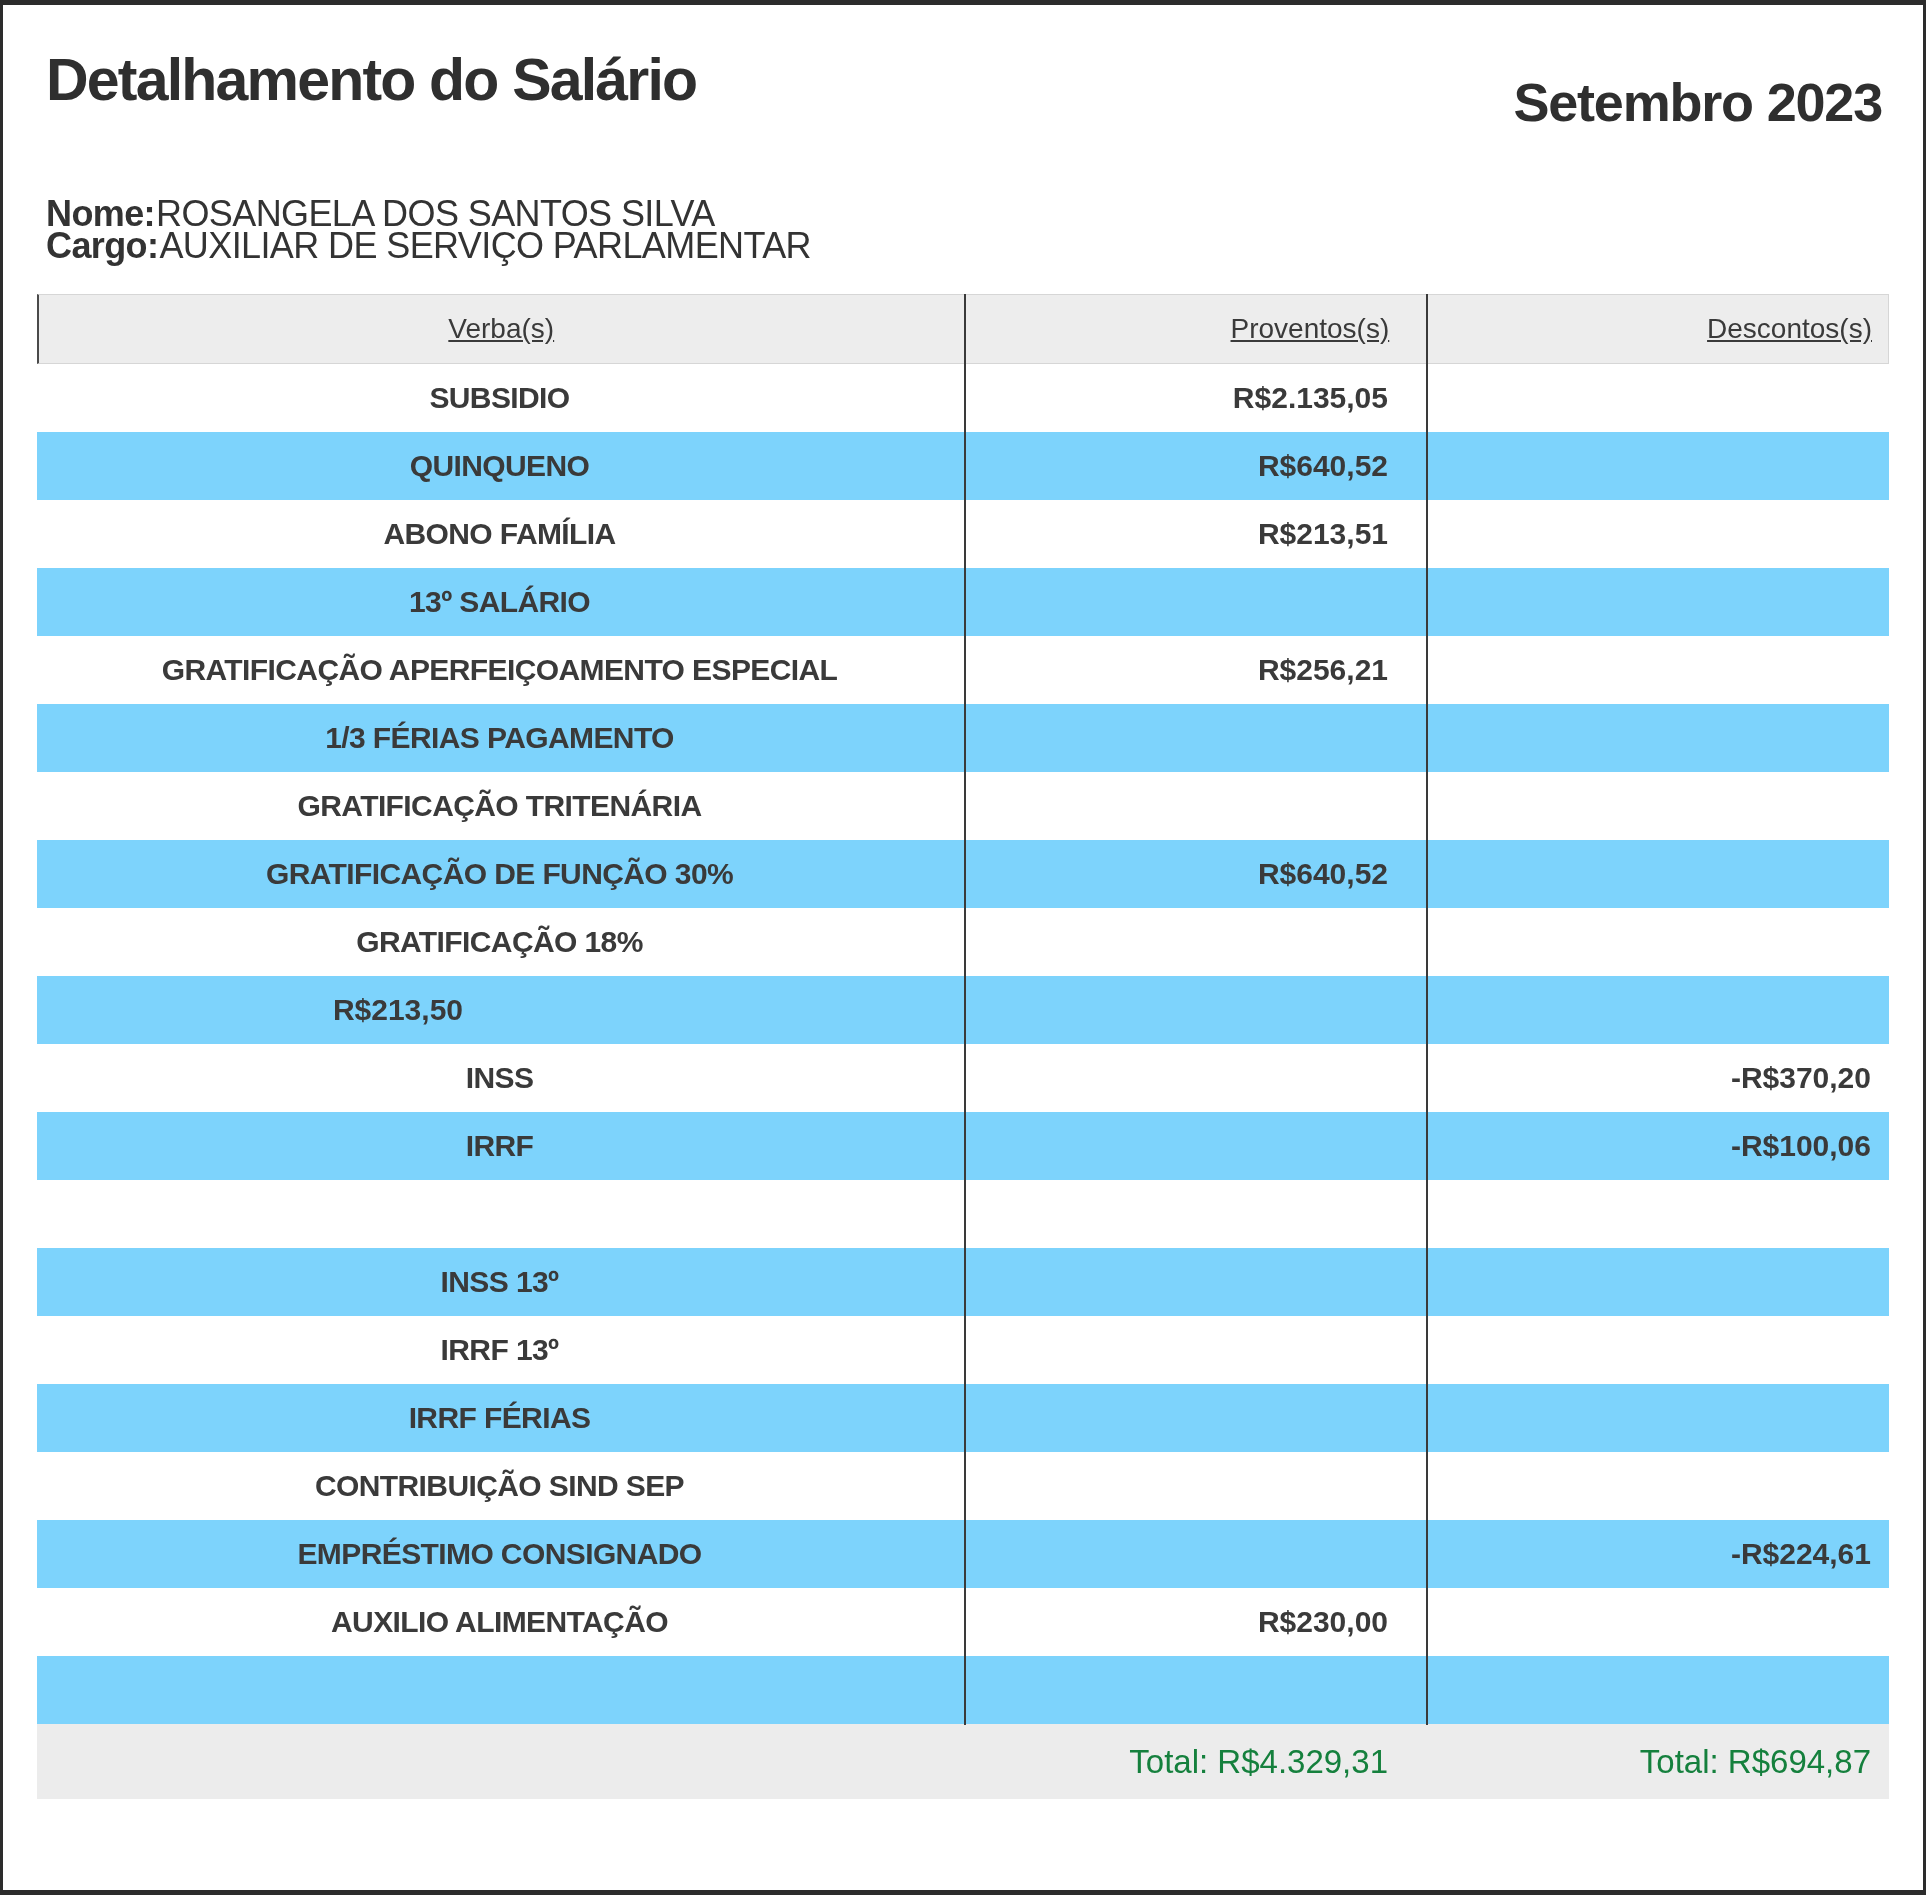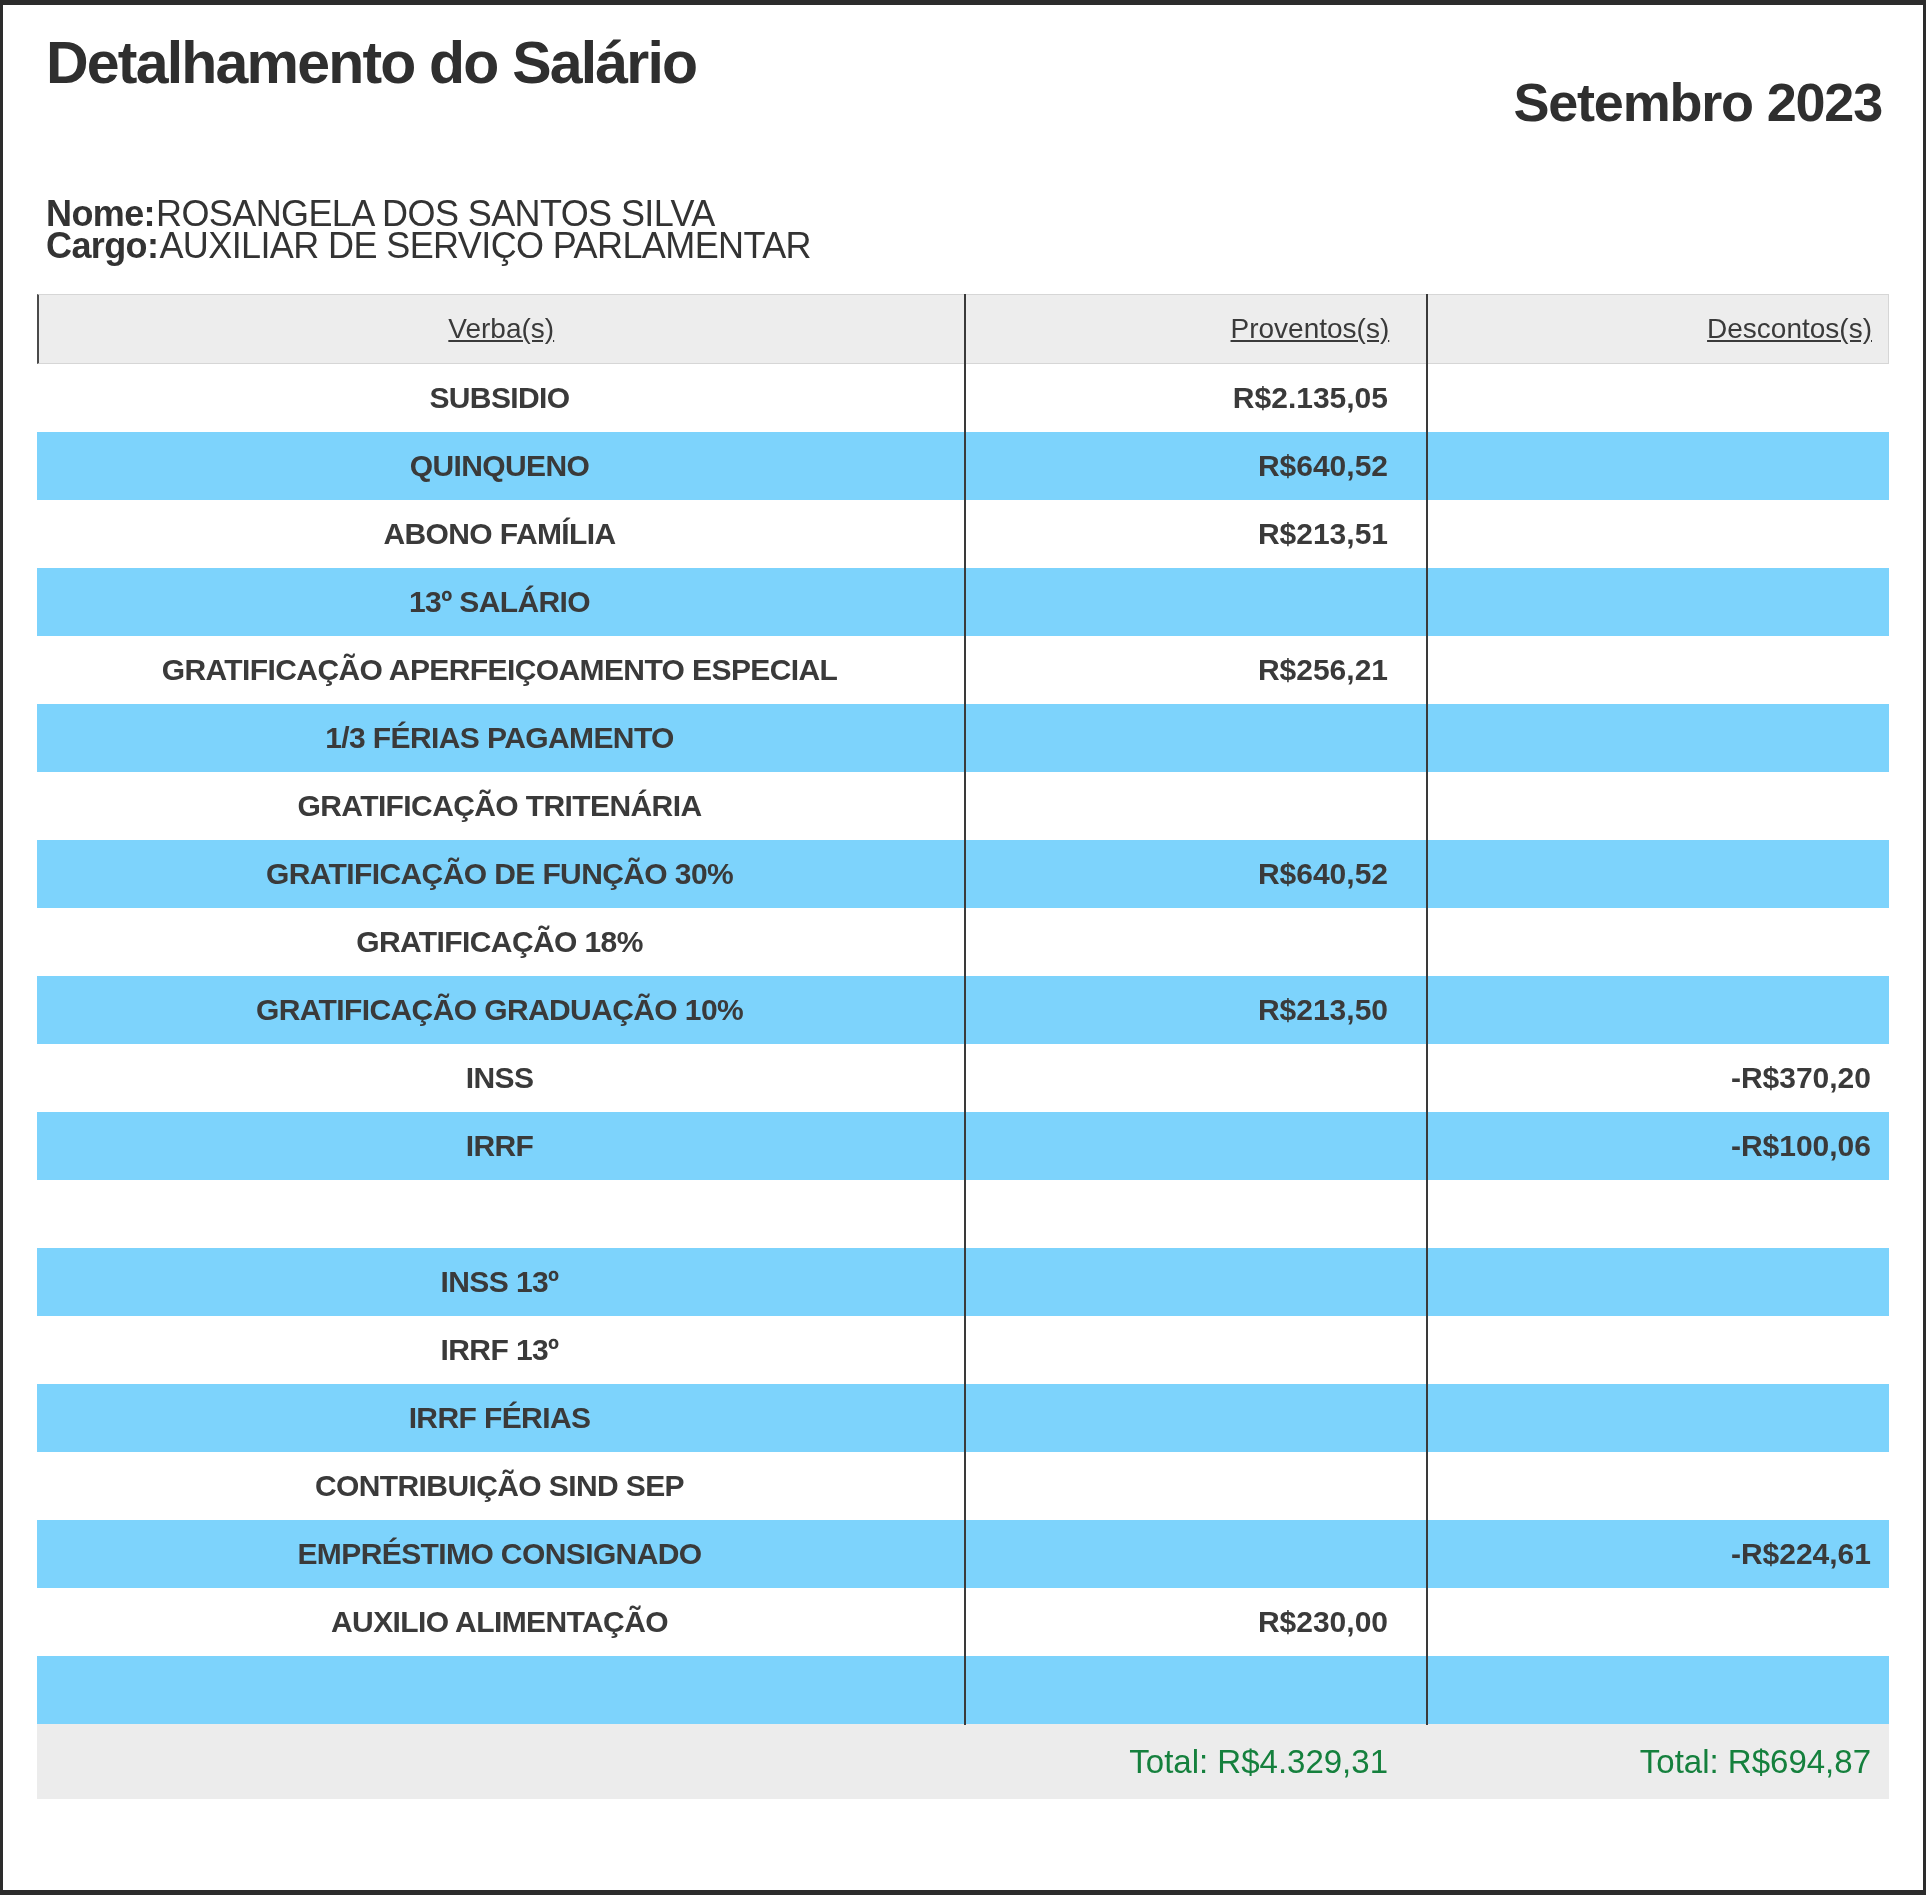--- a/index.html
+++ b/index.html
@@ -14,21 +14,21 @@
     border-color: #2c2c2c;
     border-width: 5.3px 3px 5.3px 3px;
     overflow: hidden;
     font-family: "Liberation Sans", sans-serif;
     color: #383838;
   }
 
   .doc-title {
     position: absolute;
     left: 43px;
-    top: 29px;
+    top: 46px;
     font-size: 59px;
     font-weight: bold;
     letter-spacing: -1.8px;
     color: #2f2f2f;
     line-height: 1;
     white-space: nowrap;
   }
 
   .doc-period {
     position: absolute;
@@ -183,21 +183,20 @@
     <div class="col-desconto"></div>
   </div>
 
   <div class="trow">
     <div class="col-verba">GRATIFICAÇÃO 18%</div>
     <div class="col-provento"></div>
     <div class="col-desconto"></div>
   </div>
 
   <div class="trow alt">
-    <div class="col-verba">GRATIFICAÇÃO GRADUAÇÃO 10%</div>
     <div class="col-provento">R$213,50</div>
     <div class="col-desconto"></div>
   </div>
 
   <div class="trow">
     <div class="col-verba">INSS</div>
     <div class="col-provento"></div>
     <div class="col-desconto">-R$370,20</div>
   </div>
 

